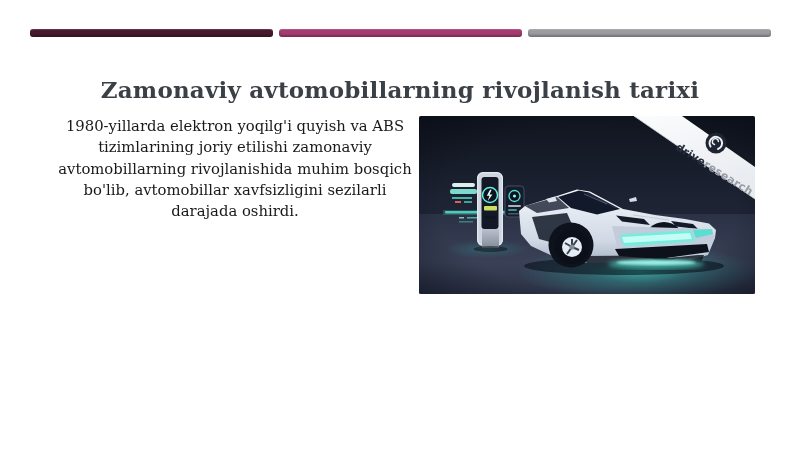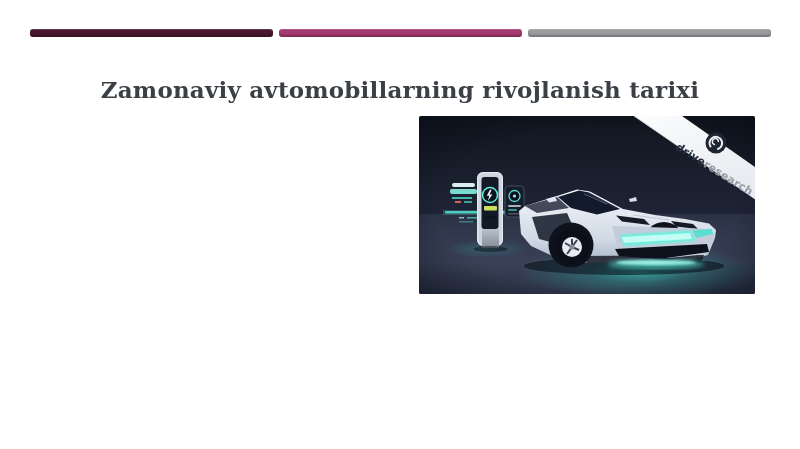--- a/index.html
+++ b/index.html
@@ -34,20 +34,25 @@
 </head>
 <body>
 
 <div class="accent-bar" id="bar-1" style="background: rgb(72, 25, 46);"></div>
 <div class="accent-bar" id="bar-2" style="background: rgb(164, 59, 111);"></div>
 <div class="accent-bar" id="bar-3" style="background: rgb(156, 156, 160);"></div>
 
 <div class="slide-title">Zamonaviy avtomobillarning rivojlanish tarixi</div>
 
 <div class="body-text">
+  <p>1980-yillarda elektron yoqilg'i quyish va ABS
+tizimlarining joriy etilishi zamonaviy
+avtomobillarning rivojlanishida muhim bosqich
+bo'lib, avtomobillar xavfsizligini sezilarli
+darajada oshirdi.</p>
 </div>
 
 <div class="photo">
 <svg viewBox="0 0 336 178" xmlns="http://www.w3.org/2000/svg">
   <defs>
     <linearGradient id="wallG" x1="0" y1="0" x2="0" y2="1">
       <stop offset="0" stop-color="#11151f"></stop>
       <stop offset="0.45" stop-color="#1c2232"></stop>
       <stop offset="1" stop-color="#262d40"></stop>
     </linearGradient>

